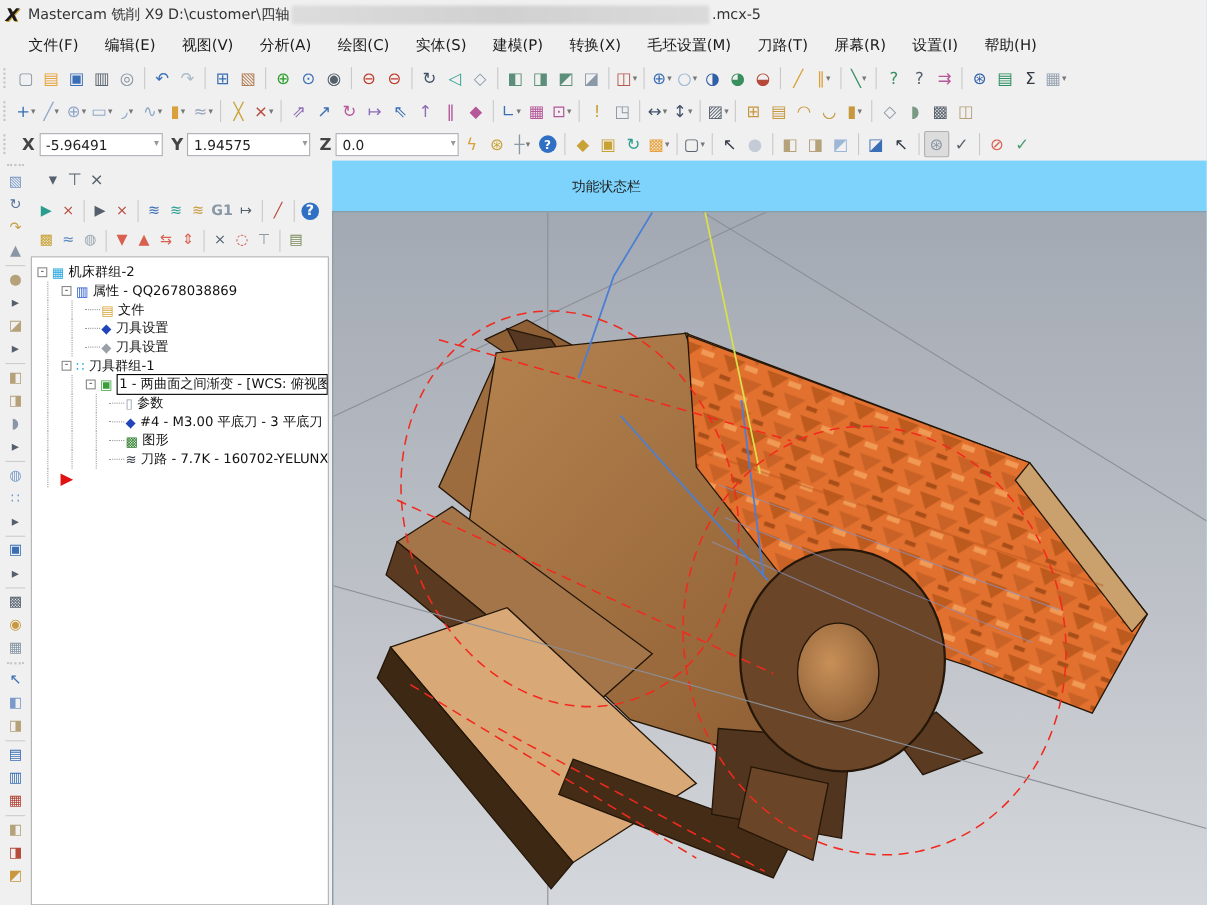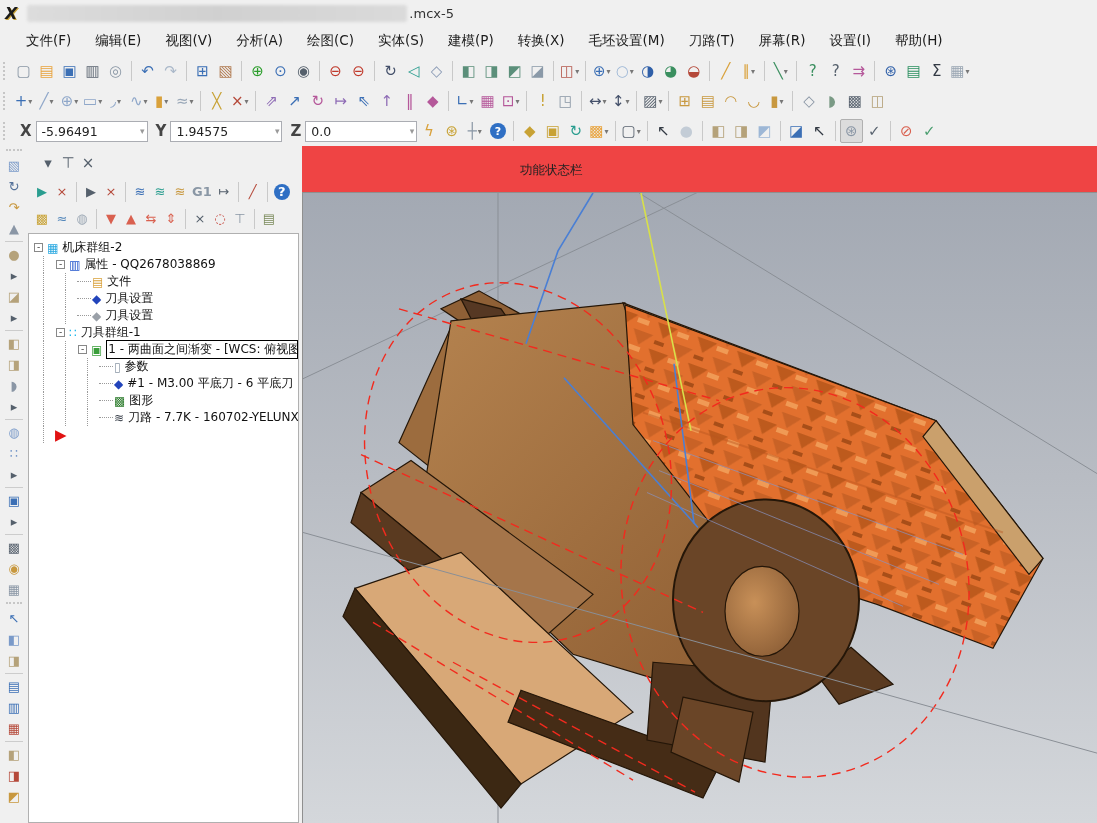--- a/index.html
+++ b/index.html
@@ -54,31 +54,32 @@
   .trow { height:17px; display:flex; align-items:center; font-size:12px; white-space:nowrap; }
   .tg { width:17px; height:17px; flex:none; border-left:1px dotted #9a9a9a; margin-left:5px; transform:translateX(5px); }
   .texp { width:9px; height:9px; flex:none; border:1px solid #888; background:#fff; font-size:9px; line-height:7px; text-align:center; color:#333; margin:0 4px 0 1px; }
   .tnoexp { width:14px; flex:none; border-top:1px dotted #9a9a9a; height:1px; margin-right:1px; }
   .tico { font-size:12px; margin-right:4px; flex:none; }
   .tico.big { font-size:15px; }
   .tlabel { color:#111; overflow:hidden; }
   .tlabel.sel { border:1px solid #000; padding:0 1px; }
 
   
-  .viewarea { flex:1; position:relative; background:#ef4444; }
+  .viewarea { flex:1; position:relative; background:#7dd3fc; }
   .vtooltip { position:absolute; top:16px; left:218px; font-size:12.5px; color:#222; }
   .viewport { position:absolute; top:46px; left:0; right:0; bottom:0; border-left:1px solid #8f8f8f; border-top:1px solid #8f8f8f;
               background:linear-gradient(180deg,#a3a9b3 0%,#b8bcc3 45%,#d4d7db 100%); }
   .viewport svg { position:absolute; inset:0; width:100%; height:100%; }
 </style>
 </head>
 <body>
 
 <div class="titlebar">
   <span class="logo">X</span>
+  <span class="title-text">Mastercam 铣削 X9  D:\customer\四轴</span>
   <span class="blurbox"></span>
   <span class="title-text">.mcx-5</span>
 </div>
 
 <div class="menubar" id="menubar">
     <div class="menu-item">文件(F)</div>
     <div class="menu-item">编辑(E)</div>
     <div class="menu-item">视图(V)</div>
     <div class="menu-item">分析(A)</div>
     <div class="menu-item">绘图(C)</div>
@@ -691,21 +692,21 @@
           <span class="tnoexp"></span>
           <span class="tico" style="color: rgb(138, 151, 165);">▯</span>
           <span class="tlabel">参数</span>
         </div>
         <div class="trow">
           <span class="tg"></span>
           <span class="tg"></span>
           <span class="tg"></span>
           <span class="tnoexp"></span>
           <span class="tico" style="color: rgb(34, 68, 187);">◆</span>
-          <span class="tlabel">#1 - M3.00 平底刀 - 6 平底刀</span>
+          <span class="tlabel">#4 - M3.00 平底刀 - 3 平底刀</span>
         </div>
         <div class="trow">
           <span class="tg"></span>
           <span class="tg"></span>
           <span class="tg"></span>
           <span class="tnoexp"></span>
           <span class="tico" style="color: rgb(42, 122, 42);">▩</span>
           <span class="tlabel">图形</span>
         </div>
         <div class="trow">

